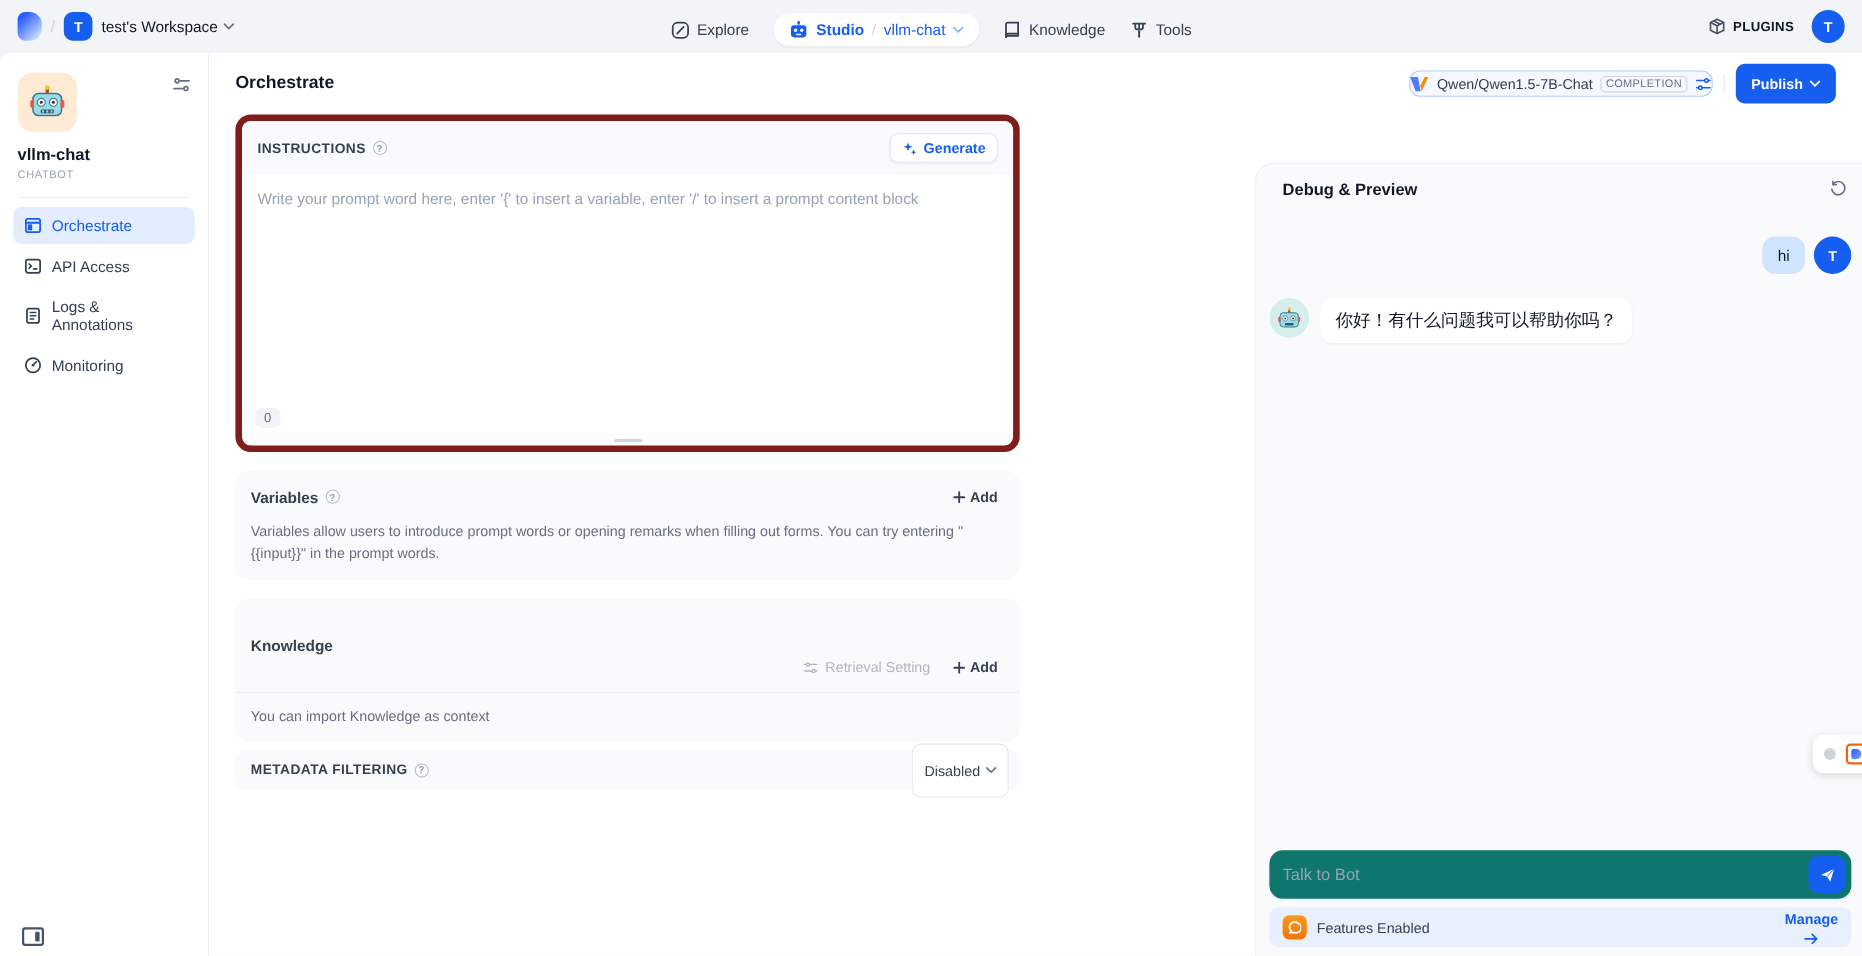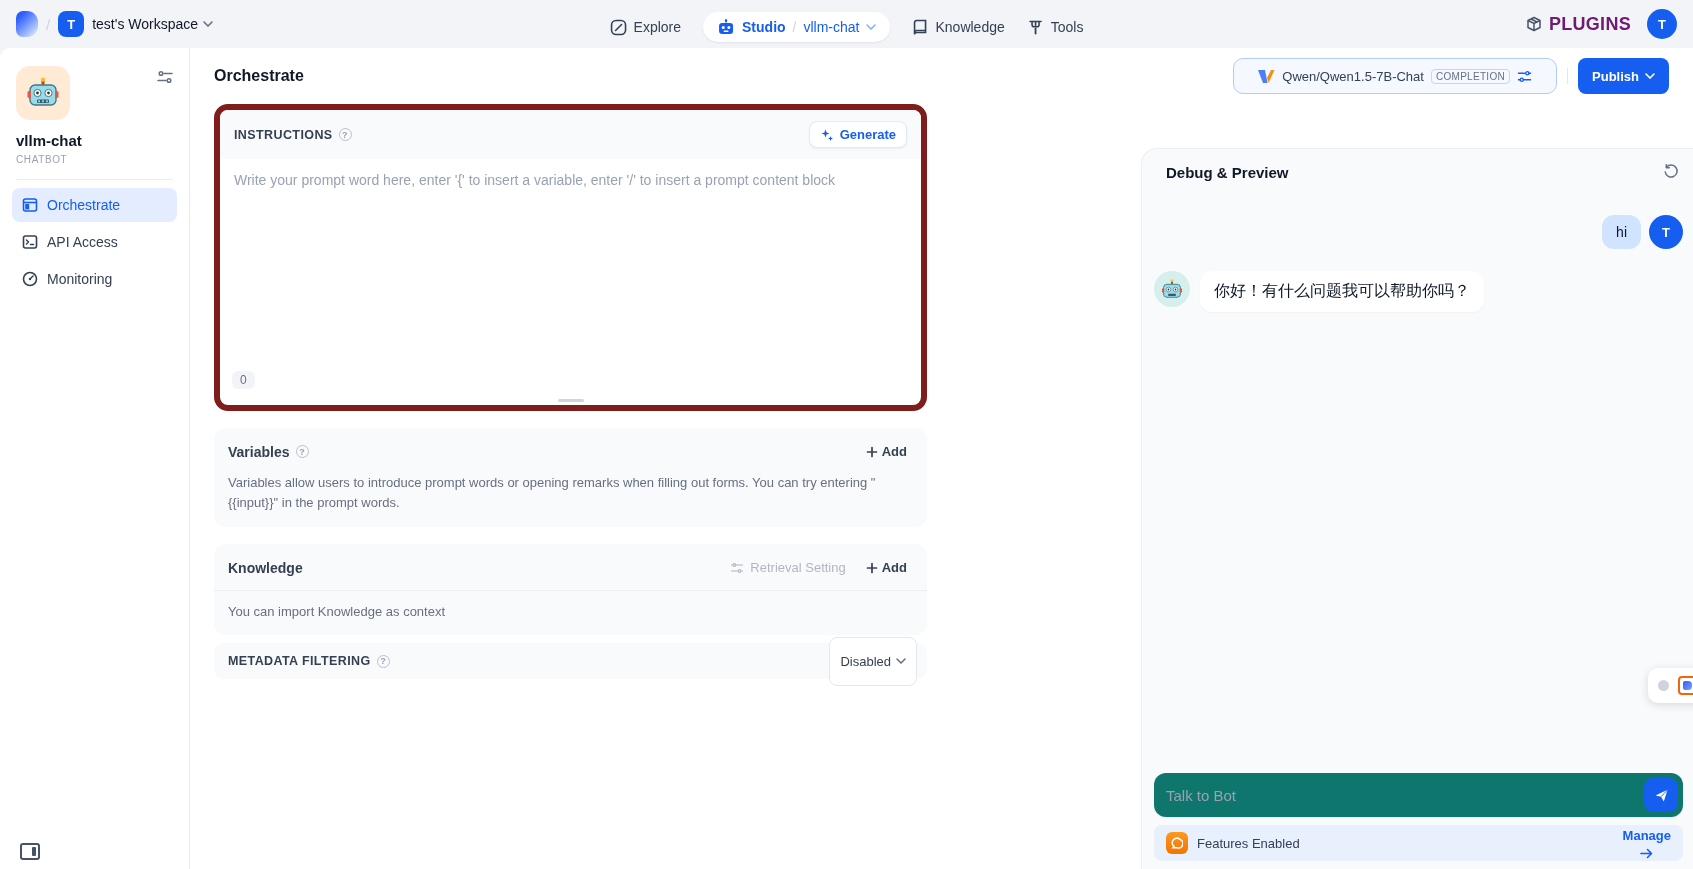--- a/index.html
+++ b/index.html
@@ -13,41 +13,41 @@
   .tb-slash { color:#d0d5dd; font-size:15px; }
   .ws-avatar { width:26px; height:26px; border-radius:8px; background:#155eef; color:#fff; font-size:13px; font-weight:bold; display:flex; align-items:center; justify-content:center; }
   .ws-name { font-size:14px; font-weight:500; color:#101828; display:flex; align-items:center; gap:5px; cursor:pointer; }
   .tb-center { position:absolute; left:50%; top:3px; transform:translateX(-50%); height:48px; display:flex; align-items:center; gap:22px; }
   .tb-item { display:flex; align-items:center; gap:7px; font-size:14px; font-weight:500; color:#344054; cursor:pointer; }
   .studio-pill { background:#fff; border-radius:9999px; padding:7px 14px; display:flex; align-items:center; gap:7px; box-shadow:0 1px 2px rgba(16,24,40,.08); font-size:14px; }
   .studio-pill .studio-label { color:#155eef; font-weight:bold; }
   .studio-pill .pill-slash { color:#d0d5dd; }
   .studio-pill .app-label { color:#155eef; font-weight:500; }
   .tb-right { display:flex; align-items:center; gap:16px; }
-  .plugins { display:flex; align-items:center; gap:7px; font-size:18px; font-weight:600; letter-spacing:.3px; color:#701a75; cursor:pointer; }
+  .plugins { display:flex; align-items:center; gap:7px; font-size:12px; font-weight:600; letter-spacing:.3px; color:#0f172a; cursor:pointer; }
   .user-avatar { width:30px; height:30px; border-radius:50%; background:#155eef; color:#fff; font-size:13px; font-weight:bold; display:flex; align-items:center; justify-content:center; cursor:pointer; }
 
   
   .sidebar { position:absolute; left:0; top:48px; bottom:0; width:190px; background:#fff; border-right:1px solid #e9ebf0; border-top-left-radius:10px; }
   .sb-head { padding:18px 16px 0 16px; position:relative; }
   .app-icon { width:54px; height:54px; border-radius:14px; background:#ffead5; display:flex; align-items:center; justify-content:center; }
   .sb-settings { position:absolute; right:16px; top:22px; color:#667085; cursor:pointer; }
   .app-name { font-size:15px; font-weight:bold; color:#101828; margin-top:12px; }
   .app-type { font-size:10px; letter-spacing:.6px; color:#98a2b3; margin-top:5px; font-weight:500; }
   .sb-divider { height:1px; background:#eaecf0; margin:14px 16px 8px 16px; }
   .nav-item { margin:3px 12px; padding:9px 10px; border-radius:8px; display:flex; align-items:center; gap:9px; font-size:14px; font-weight:500; color:#344054; cursor:pointer; }
   .nav-item.active { background:#e3edff; color:#155eef; }
   .nav-item svg { flex:none; }
 
   
   .main { position:absolute; left:190px; top:48px; right:0; bottom:0; background:#fff; }
   .main-head { height:56px; display:flex; align-items:center; justify-content:space-between; padding:0 24px; }
   .page-title { font-size:16px; font-weight:bold; color:#101828; }
   .head-right { display:flex; align-items:center; gap:10px; }
-  .model-pill { height:36px; display:flex; align-items:center; gap:7px; padding:0 24px; border:1px solid #b2ccff; background:#f5f8ff; border-radius:10px; cursor:pointer; }
+  .model-pill { height:24px; display:flex; align-items:center; gap:7px; padding:0 0; border:1px solid #b2ccff; background:#f5f8ff; border-radius:10px; cursor:pointer; }
   .model-name { font-size:13px; font-weight:500; color:#344054; }
   .model-badge { font-size:10px; color:#667085; border:1px solid #d0d5dd; border-radius:4px; padding:1px 4px; letter-spacing:.3px; }
   .head-vdiv { width:1px; height:16px; background:#e4e7ec; }
   .publish-btn { height:36px; background:#155eef; color:#fff; border:none; border-radius:8px; font-size:13px; font-weight:bold; padding:0 14px; display:flex; align-items:center; gap:6px; cursor:pointer; font-family:inherit; }
 
   .left-col { position:absolute; left:24px; top:56px; width:713px; }
 
   
   .instructions { border:6px solid #7f1d1d; border-radius:14px; overflow:hidden; background:#fff; position:relative; }
   .inst-head { background:#f9fafb; padding:11px 14px; display:flex; align-items:center; justify-content:space-between; }
@@ -58,21 +58,21 @@
   .char-count { position:absolute; left:12px; top:2px; background:#f2f4f7; border-radius:6px; padding:2px 8px; font-size:12px; color:#676f83; }
   .resize-handle { position:absolute; left:50%; bottom:3px; transform:translateX(-50%); width:26px; height:3px; border-radius:2px; background:#d0d5dd; cursor:row-resize; }
 
   
   .card { background:#f9fafb; border-radius:12px; margin-top:17px; }
   .card-head { display:flex; align-items:center; justify-content:space-between; padding:12px 14px 8px 14px; }
   .sec-title { font-size:14px; font-weight:bold; color:#354052; display:flex; align-items:center; gap:6px; }
   .add-btn { display:flex; align-items:center; gap:4px; font-size:13px; font-weight:600; color:#354052; cursor:pointer; padding:4px 6px; border-radius:6px; }
   .card-desc { padding:2px 14px 14px 14px; font-size:13px; line-height:1.55; color:#676f83; }
   .k-head { border-bottom:1px solid #eceef2; padding-bottom:11px; }
-  .k-right { display:flex; align-items:center; gap:14px; }
+  .k-right { display:flex; align-items:center; gap:14px;margin-top:39px; }
   .retrieval { display:flex; align-items:center; gap:6px; font-size:13px; color:#b0b7c3; cursor:pointer; }
   .k-desc { padding:11px 14px 13px 14px; }
   .meta-row { background:#f9fafb; border-radius:10px; margin-top:8px; display:flex; align-items:center; justify-content:space-between; padding:5px 10px 5px 14px; height:36px; }
   .disabled-btn { background:#fff; border:1px solid #e4e7ec; border-radius:8px; padding:16px 10px; font-size:13px; font-weight:500; color:#354052; display:flex; align-items:center; gap:5px; cursor:pointer; font-family:inherit; }
 
   
   .debug { position:absolute; left:951px; top:100px; right:0; bottom:0; background:#f9fafb; border:1px solid #eceef2; border-right:none; border-bottom:none; border-top-left-radius:16px; }
   .debug-head { display:flex; align-items:flex-start; justify-content:space-between; padding:15px 14px 10px 24px; }
   .debug-title { font-size:15px; font-weight:bold; color:#101828; }
   .restart-icon { color:#667085; cursor:pointer; }
@@ -215,20 +215,27 @@
   </div>
   <div class="nav-item">
     <svg width="16" height="16" viewBox="0 0 16 16">
         <rect x="1.5" y="2" width="13" height="12" rx="2" fill="none" stroke="currentColor" stroke-width="1.6"></rect>
         <path d="M4.5 6l2 2-2 2M8.5 10.5h3" fill="none" stroke="currentColor" stroke-width="1.5" stroke-linecap="round" stroke-linejoin="round"></path>
       </svg>
     <span>API Access</span>
   </div>
   <div class="nav-item">
     <svg width="16" height="16" viewBox="0 0 16 16">
+        <rect x="2.5" y="1.5" width="11" height="13" rx="2" fill="none" stroke="currentColor" stroke-width="1.6"></rect>
+        <path d="M5.5 5h5M5.5 8h5M5.5 11h3" stroke="currentColor" stroke-width="1.4" stroke-linecap="round"></path>
+      </svg>
+    <span>Logs &amp; Annotations</span>
+  </div>
+  <div class="nav-item">
+    <svg width="16" height="16" viewBox="0 0 16 16">
         <circle cx="8" cy="8" r="6.5" fill="none" stroke="currentColor" stroke-width="1.6"></circle>
         <path d="M8 8l3-3" stroke="currentColor" stroke-width="1.5" stroke-linecap="round"></path>
         <circle cx="8" cy="8" r="1.2" fill="currentColor"></circle>
       </svg>
     <span>Monitoring</span>
   </div>
 </aside>
 
 <main class="main">
   <div class="main-head">

